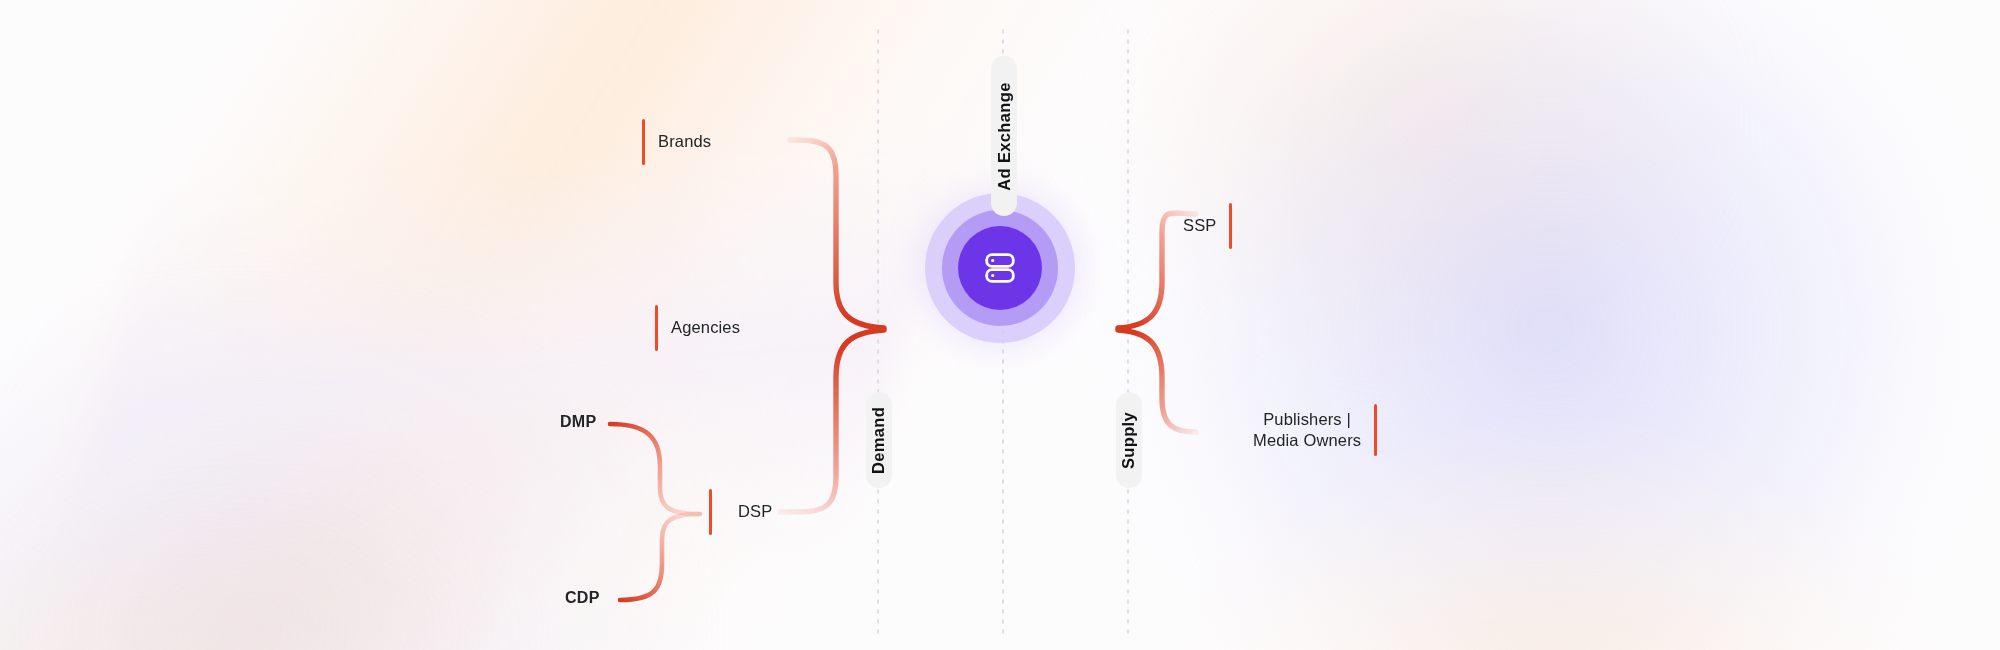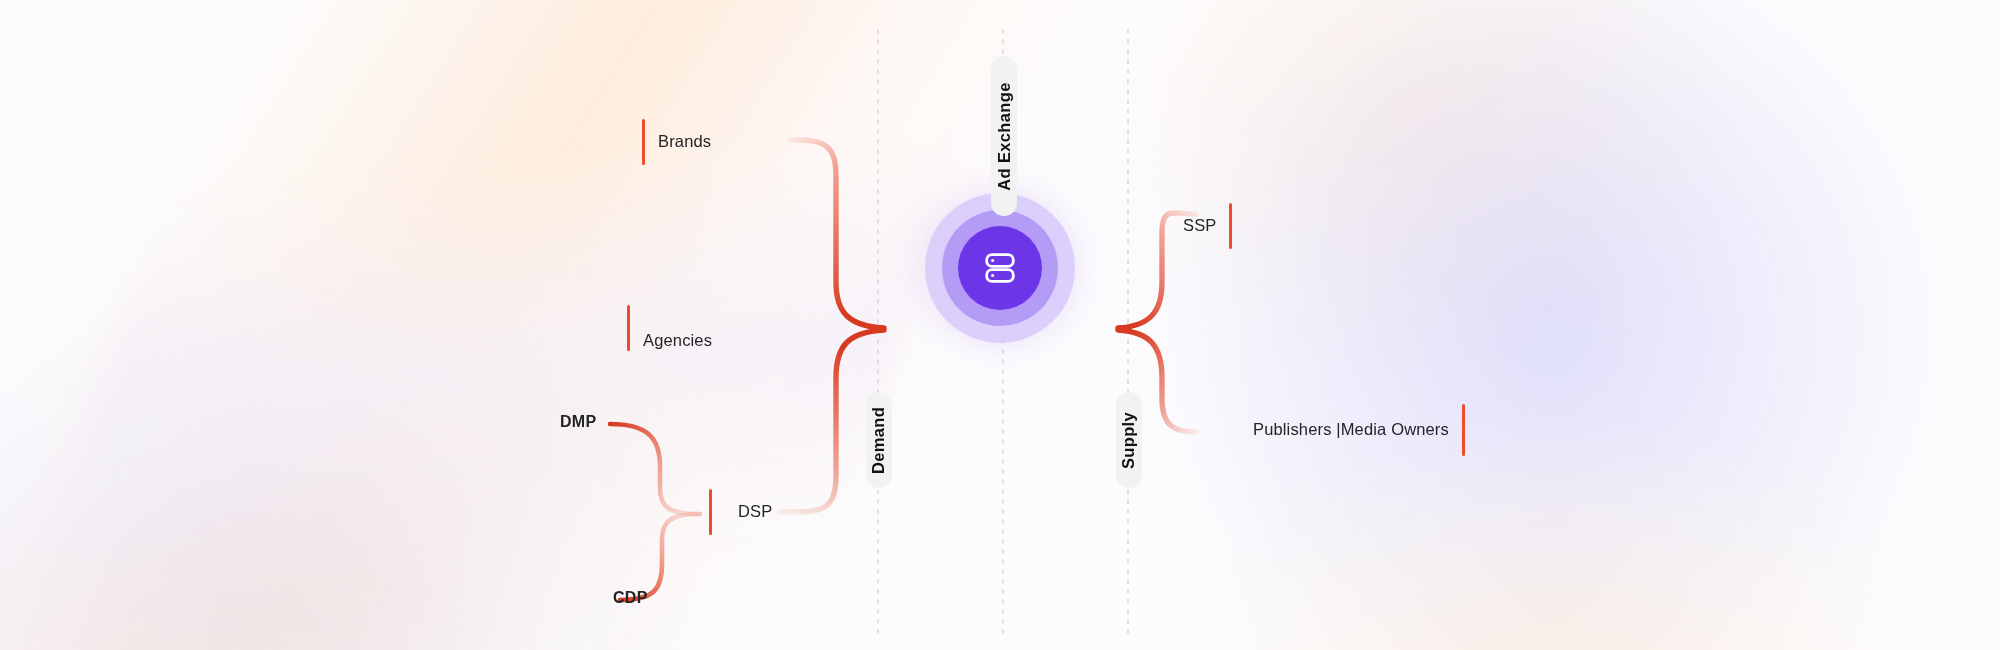--- a/index.html
+++ b/index.html
@@ -289,44 +289,44 @@
 
   <div class="band" style="left:1116px; top:392px; width:26px; height:96px;">
     <span class="btxt">Supply</span>
   </div>
 
   <div class="label" style="left:642px; top:119px;">
     <span class="tick"></span>
     <span class="txt">Brands</span>
   </div>
 
-  <div class="label" style="left:627px; top:305px;align-items:flex-end;">
+  <div class="label" style="left:655px; top:305px;">
     <span class="tick"></span>
     <span class="txt">Agencies</span>
   </div>
 
   <div class="label" style="left:709px; top:489px;gap:26px;">
     <span class="tick"></span>
     <span class="txt">DSP</span>
   </div>
 
   <div class="label bold" style="left:560px; top:412px;text-align:right;">
     <span class="txt">DMP</span>
   </div>
 
-  <div class="label bold" style="left:565px; top:588px;margin-left:48px;">
+  <div class="label bold" style="left:565px; top:588px;">
     <span class="txt">CDP</span>
   </div>
 
   <div class="label" style="left:1183px; top:203px;">
     <span class="txt">SSP</span>
     <span class="tick"></span>
   </div>
 
   <div class="label" style="left:1253px; top:404px;">
-    <span style="display:flex; align-items:center;">
+    <span style="display:flex; flex-direction:column;align-items:center;">
       <span class="txt">Publishers |</span>
       <span class="txt">Media Owners</span>
     </span>
     <span class="tick tall"></span>
   </div>
 
 </div>
 
 </body></html>

